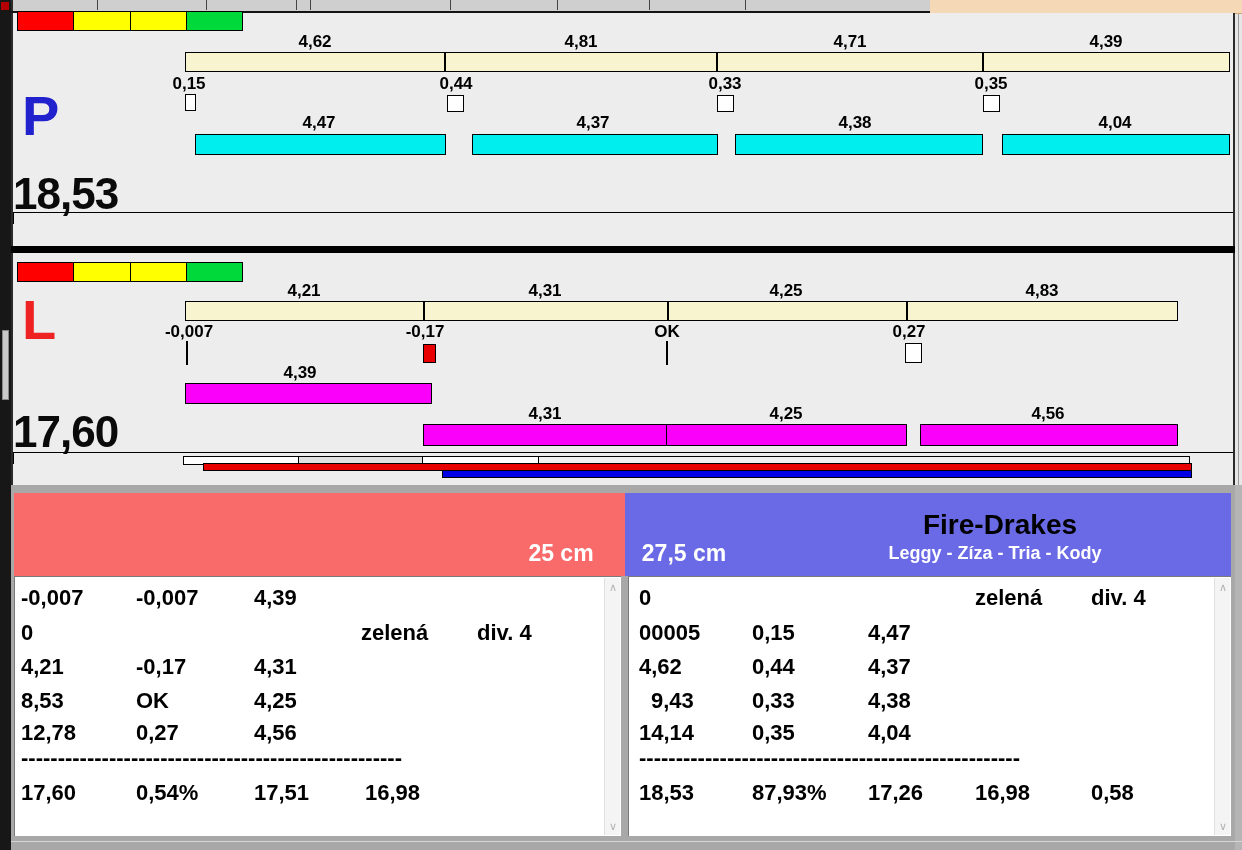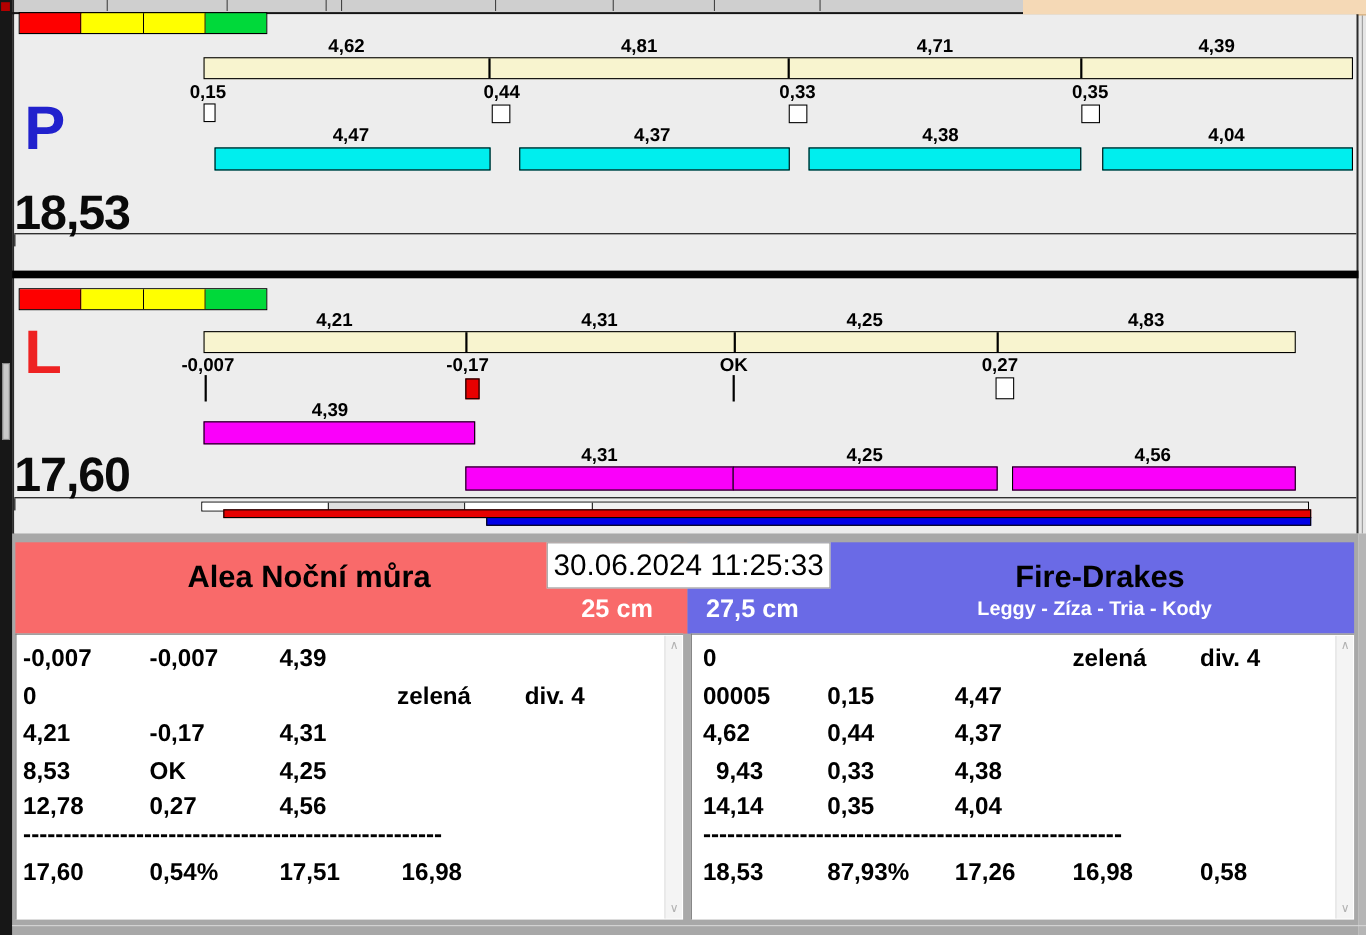--- a/index.html
+++ b/index.html
@@ -195,28 +195,26 @@
   </div>
   <div class="prog red"></div>
   <div class="prog blue"></div>
 
   <div class="abs board-frame"></div>
   <div class="abs board-frame-sliver"></div>
 
   <div class="team-header red"></div>
   <div class="team-header blue"></div>
 
-  <div class="team-title" style="left:16px; top:509px; width:530px;">Alea Noční můra</div>
   <div class="team-height" style="left:497px; top:540px; width:128px;">25 cm</div>
 
   <div class="team-title" style="left:755px; top:509px; width:490px;">Fire-Drakes</div>
   <div class="team-height" style="left:625px; top:540px; width:118px;">27,5 cm</div>
   <div class="team-dogs" style="left:755px; top:543px; width:480px;">Leggy - Zíza - Tria - Kody</div>
 
-  <div class="datetime-box">30.06.2024 11:25:33</div>
 
   <div class="results left">
     <div class="trow" style="top:8px;">
       <span class="tcell" style="left:6px">-0,007</span>
       <span class="tcell" style="left:121px">-0,007</span>
       <span class="tcell" style="left:239px">4,39</span>
       <span class="tcell" style="left:346px"></span>
       <span class="tcell" style="left:462px"></span>
     </div>
     <div class="trow" style="top:43px;">

